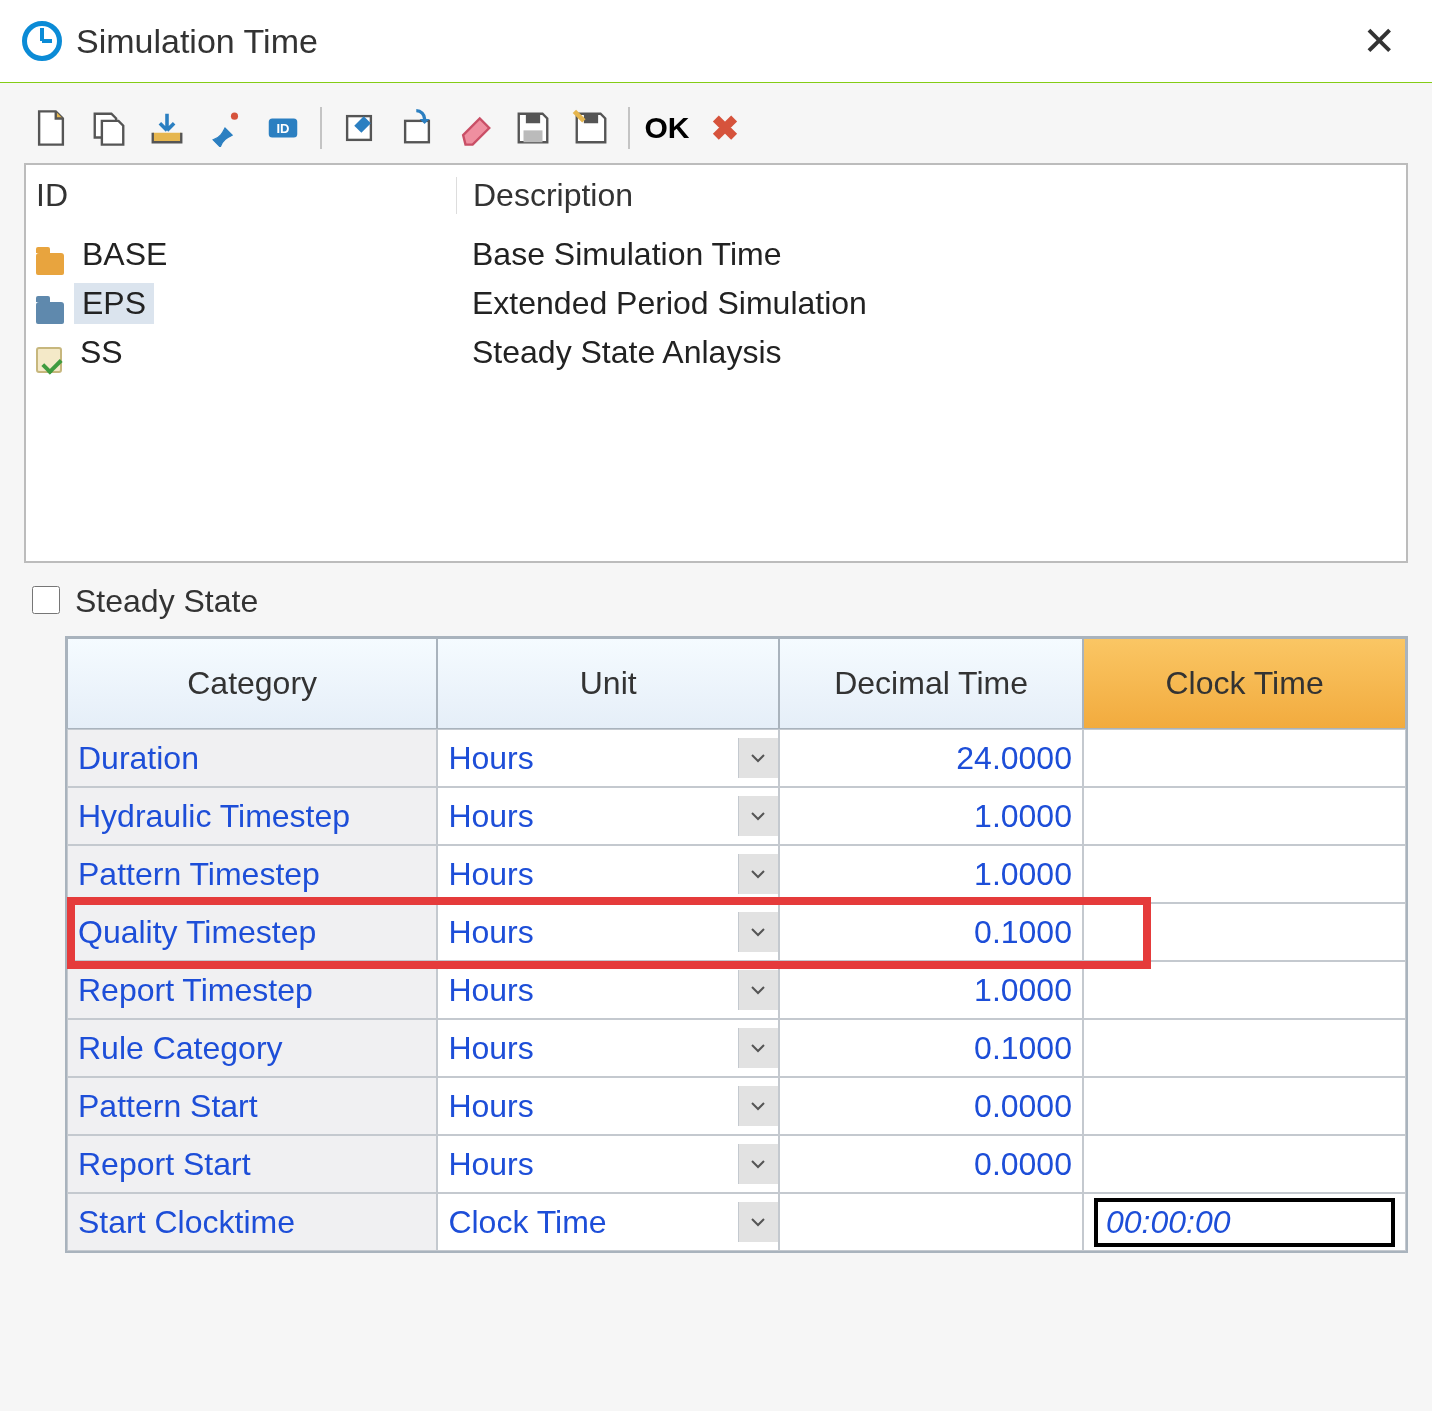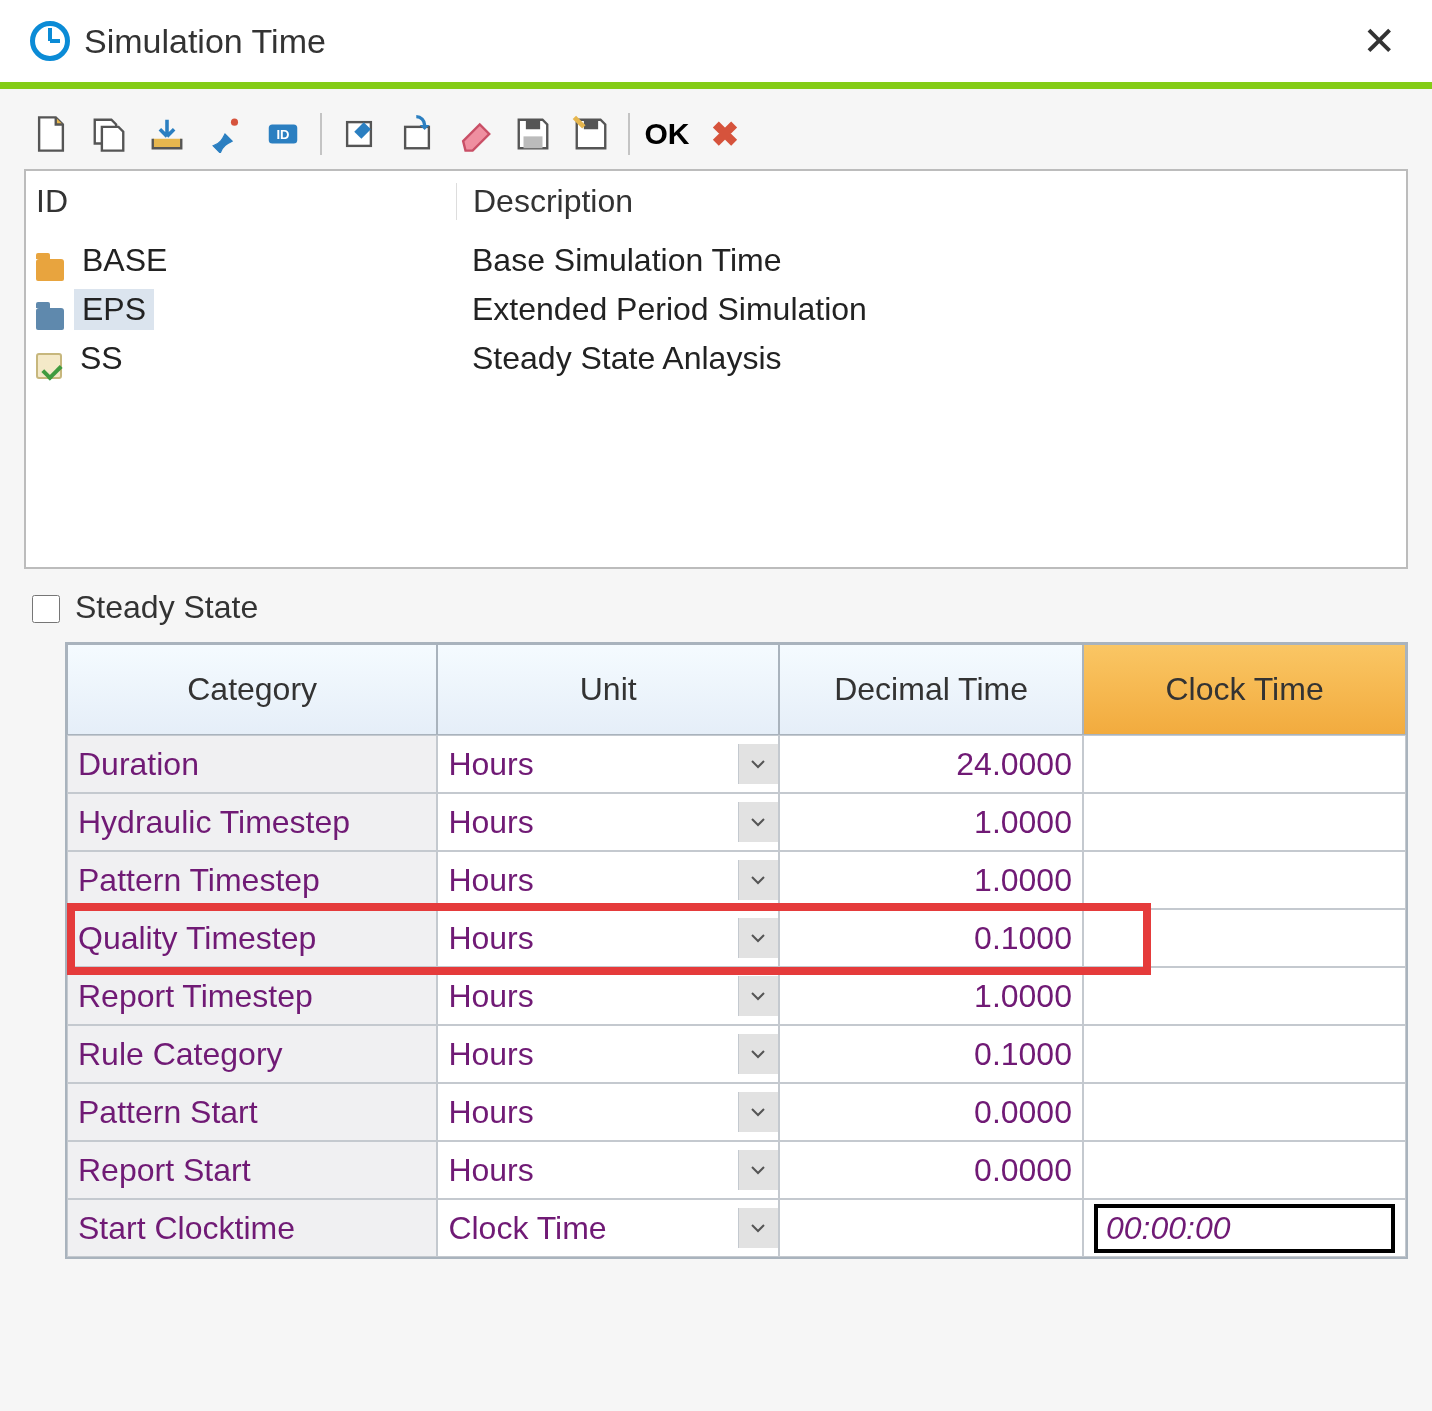--- a/index.html
+++ b/index.html
@@ -15,21 +15,20 @@
     background: #ffffff;
     display: flex;
     flex-direction: column;
   }
   
   .titlebar {
     display:flex; align-items:center;
     padding: 18px 26px 18px 22px;
     font-size: 34px;
     color:#333;
-    margin-left:8px;
   }
   .titlebar .title { margin-left: 14px; flex:1; }
   .titlebar .close {
     font-size: 40px; color:#333; cursor:pointer;
     padding: 0 10px;
     font-weight: 300;
   }
   .clock-icon {
     width:40px; height:40px;
     border:5px solid #0b8bd6;
@@ -50,21 +49,21 @@
     content:"";
     position:absolute;
     left:50%; top:50%;
     width:10px; height:4px;
     background:#0b8bd6;
     transform: translate(0,-50%);
   }
   
   .body-area {
     background:#f6f6f6;
-    border-top:7px solid #84cc16;
+    border-top:1px solid #84cc16;
     padding: 18px 24px 40px 24px;
     flex:1;
   }
   
   .toolbar {
     display:flex;
     align-items:center;
     gap: 16px;
     padding: 6px 6px 14px 6px;
   }
@@ -147,21 +146,21 @@
     position:absolute;
     left:5px; top:9px;
     width:14px; height:8px;
     border-left:4px solid #3f9b3f;
     border-bottom:4px solid #3f9b3f;
     transform:rotate(-45deg);
   }
   
   .steady-row{
     display:flex;
-    align-items:flex-end;
+    align-items:flex-start;
     gap:12px;
     padding:20px 4px 16px 4px;
     font-size:32px;
     color:#333;
   }
   .steady-row input{
     width:28px; height:28px;
   }
   
   .grid{
@@ -188,21 +187,21 @@
   .col-dec  { width:320px; }
   .col-clock{ width:340px; }
   .grid-body{}
   .grid-row{
     display:flex;
   }
   .gc{
     border:1px solid #c4c9cf;
     font-size:32px;
     padding:8px 10px;
-    color:#701a75;
+    color:#1d4ed8;
     height:58px;
     display:flex;
     align-items:center;
     background:#fff;
   }
   .gc.cat{ width:390px; background:#f0f0f2; }
   .gc.unit{ width:360px; padding-right:0; }
   .gc.unit .unit-text{ flex:1; }
   .gc.unit .dd{
     width:40px; height:100%;

